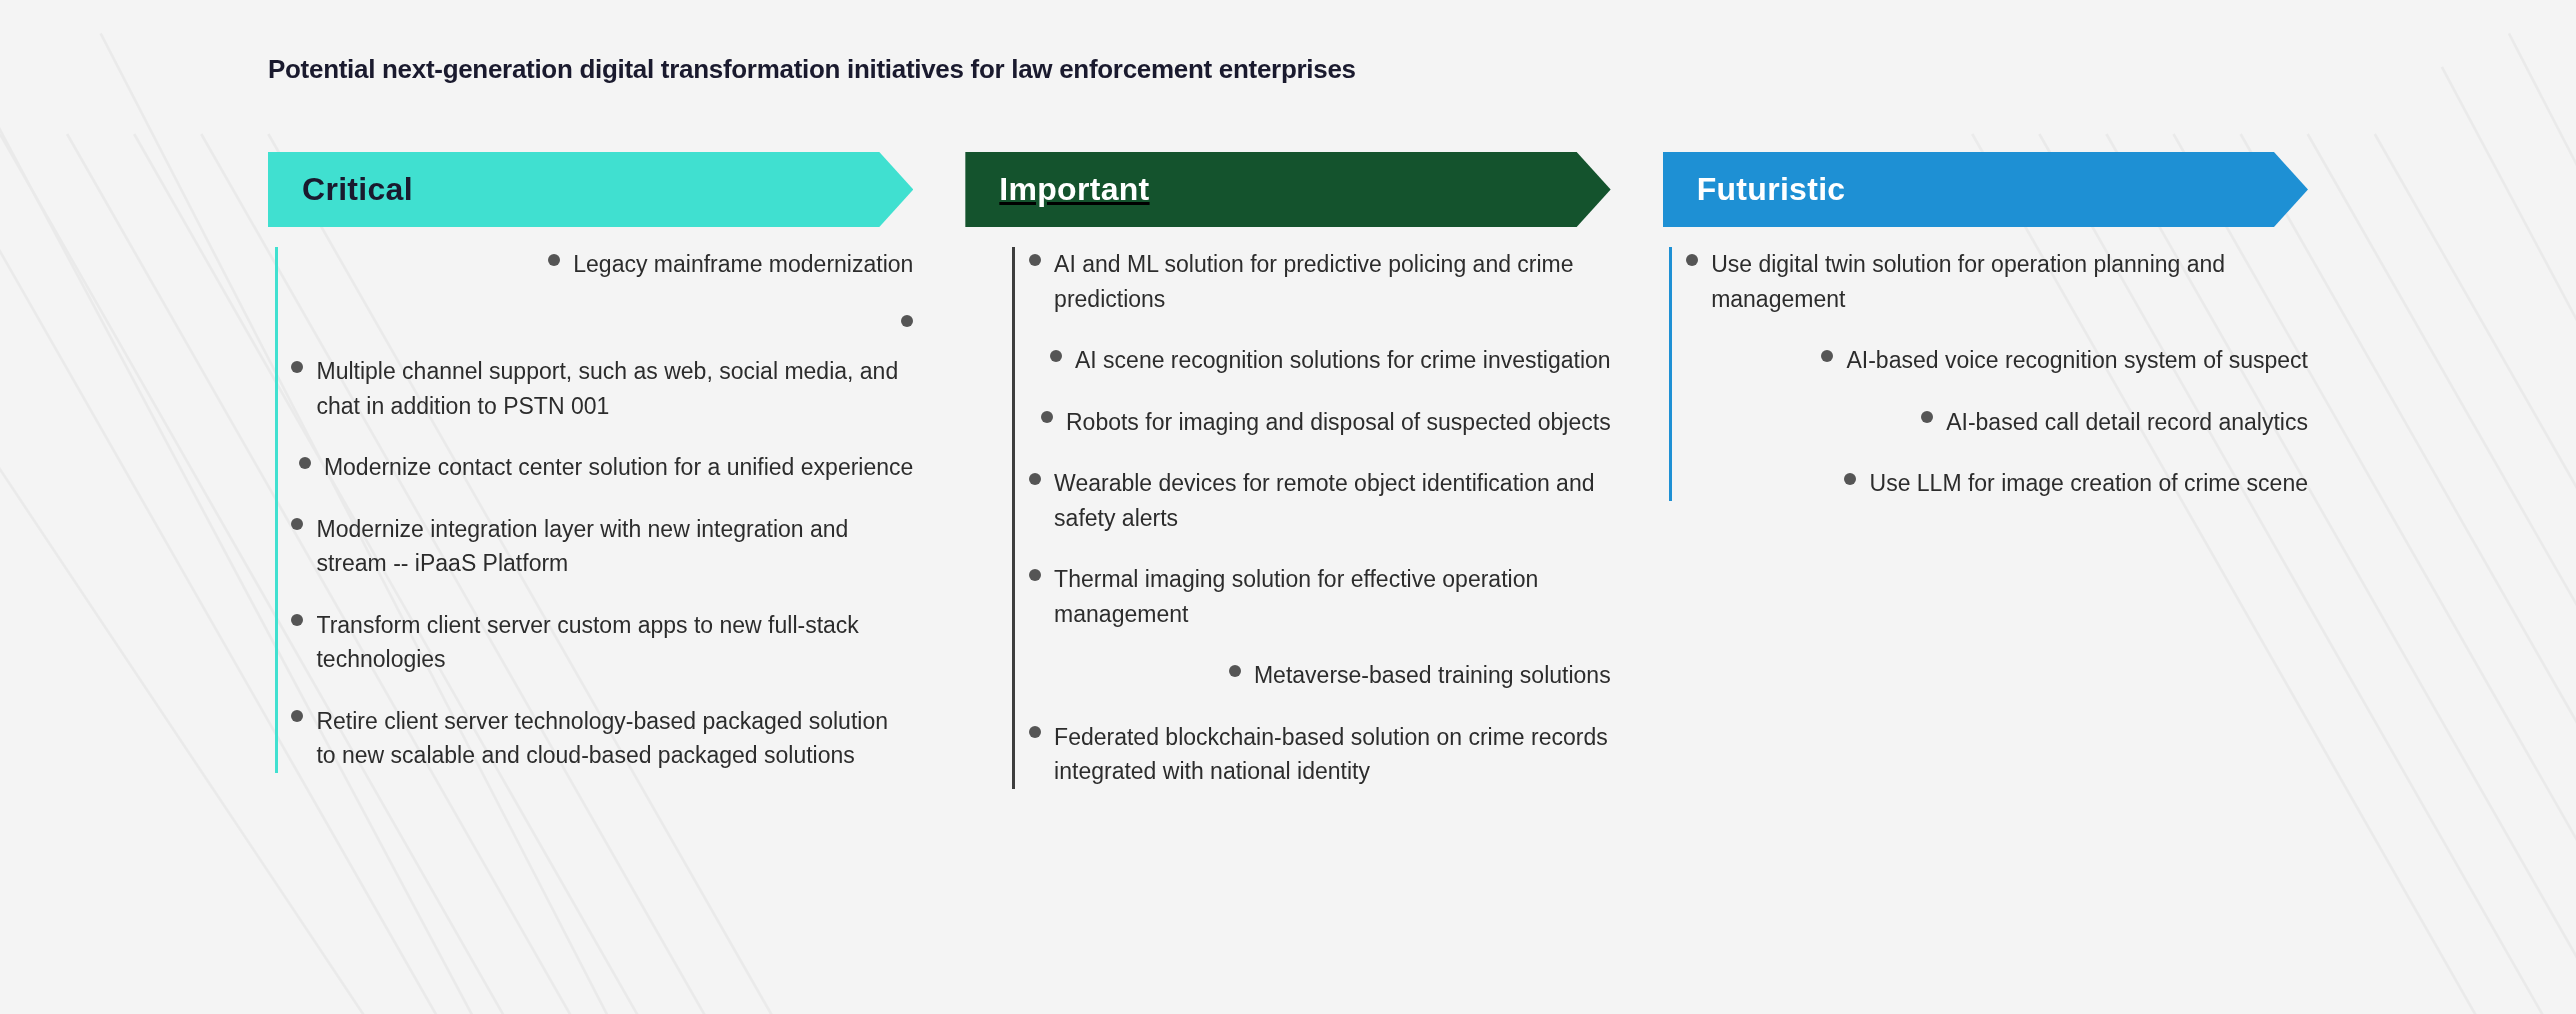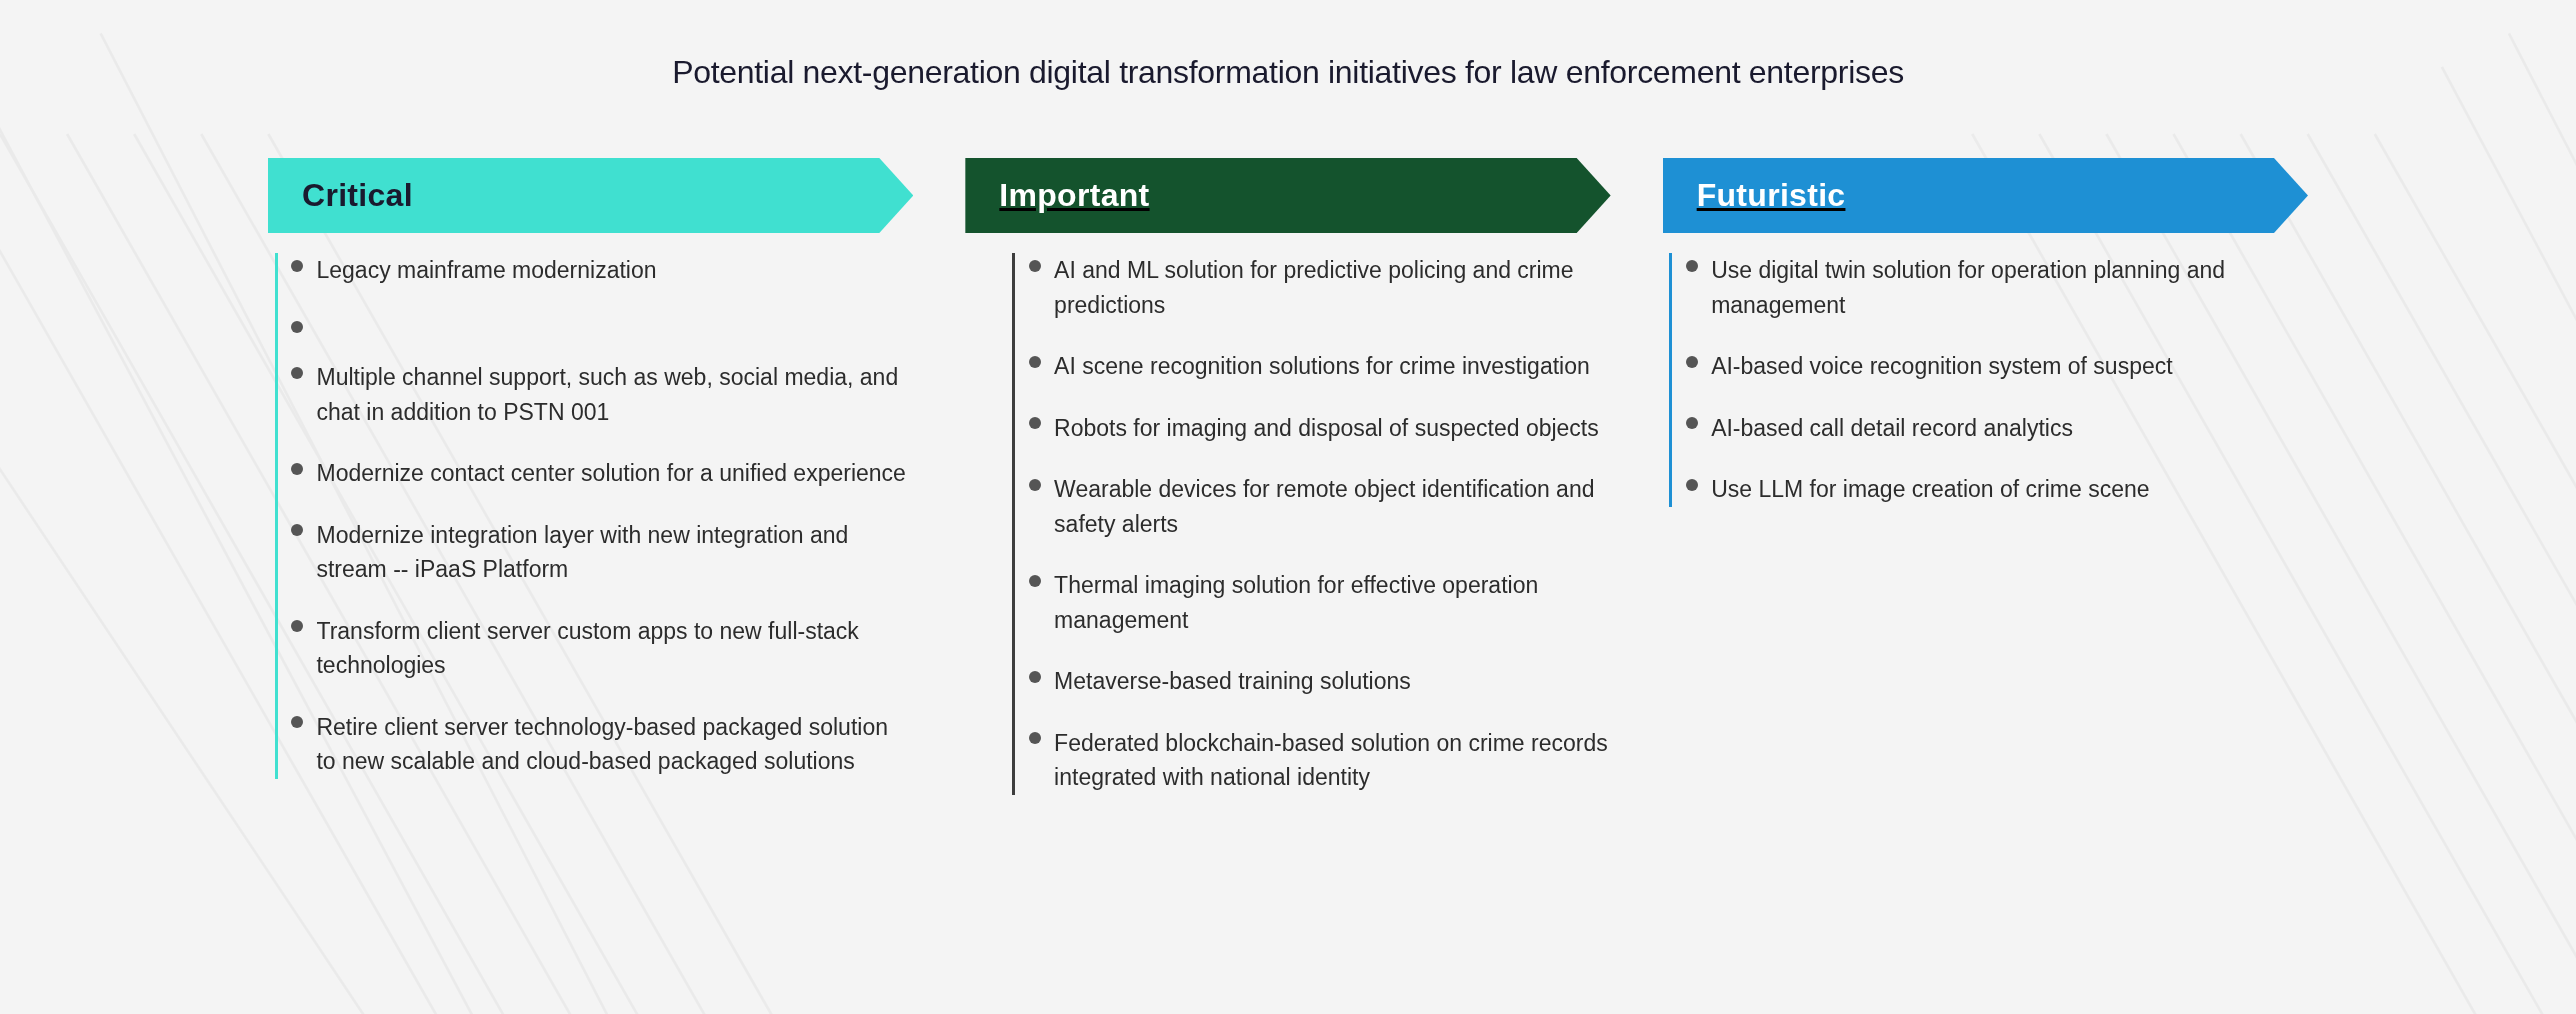--- a/index.html
+++ b/index.html
@@ -33,23 +33,22 @@
       height: 100%;
     }
 
     .content-wrapper {
       position: relative;
       z-index: 1;
       padding: 54px 268px 54px 268px;
     }
 
     .page-title {
-      text-align: center;
-      font-size: 32px;
-      font-weight: 400;
+      font-size: 26px;
+      font-weight: 700;
       color: #1a1a2e;
       margin-bottom: 67px;
       letter-spacing: -0.3px;
     }
 
     .columns-container {
       display: flex;
       gap: 52px;
       align-items: flex-start;
       justify-content: center;
@@ -74,21 +73,20 @@
       background-color: #40e0d0;
     }
 
     .column-header.important {
       background-color: #14532d;
       text-decoration: underline;
     }
 
     .column-header.futuristic {
       background-color: #1e90d4;
-      text-decoration: underline;
     }
 
     .column-header-title {
       font-size: 32px;
       font-weight: 800;
       color: #fff;
       letter-spacing: 0.3px;
     }
 
     .column-header.critical .column-header-title {
@@ -113,20 +111,21 @@
 
     .column-body.futuristic-body {
       border-left-color: #1e90d4;
     }
 
     .bullet-item {
       display: flex;
       align-items: flex-start;
       margin-bottom: 27px;
       gap: 13.4px;
+      justify-content: flex-end;
     }
 
     .bullet-dot {
       width: 12px;
       height: 12px;
       border-radius: 50%;
       background-color: #555;
       flex-shrink: 0;
       margin-top: 6.7px;
     }

